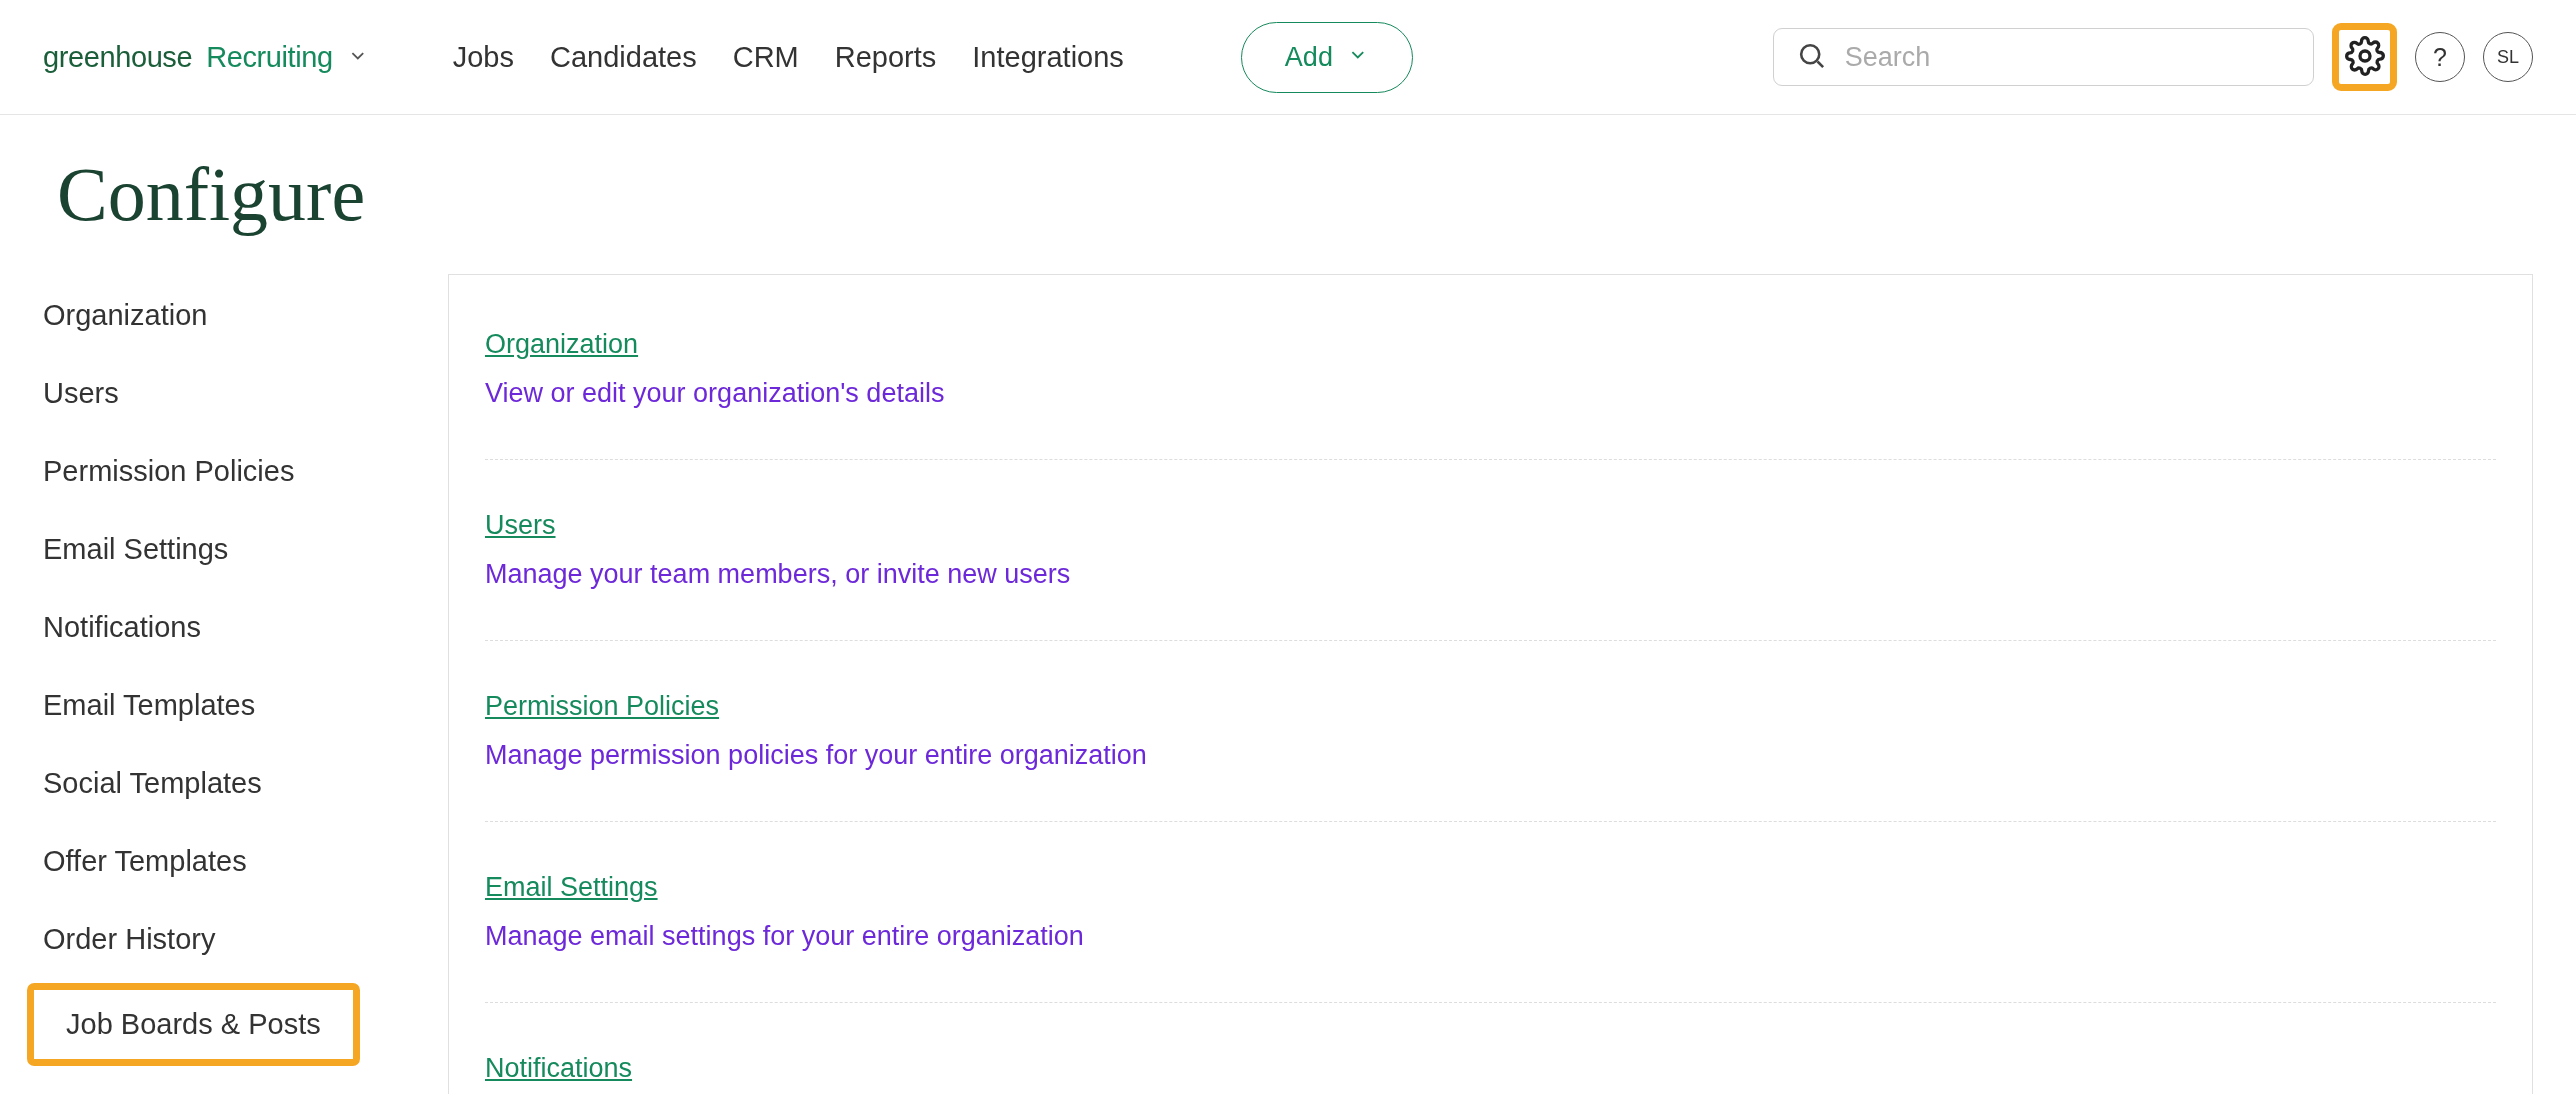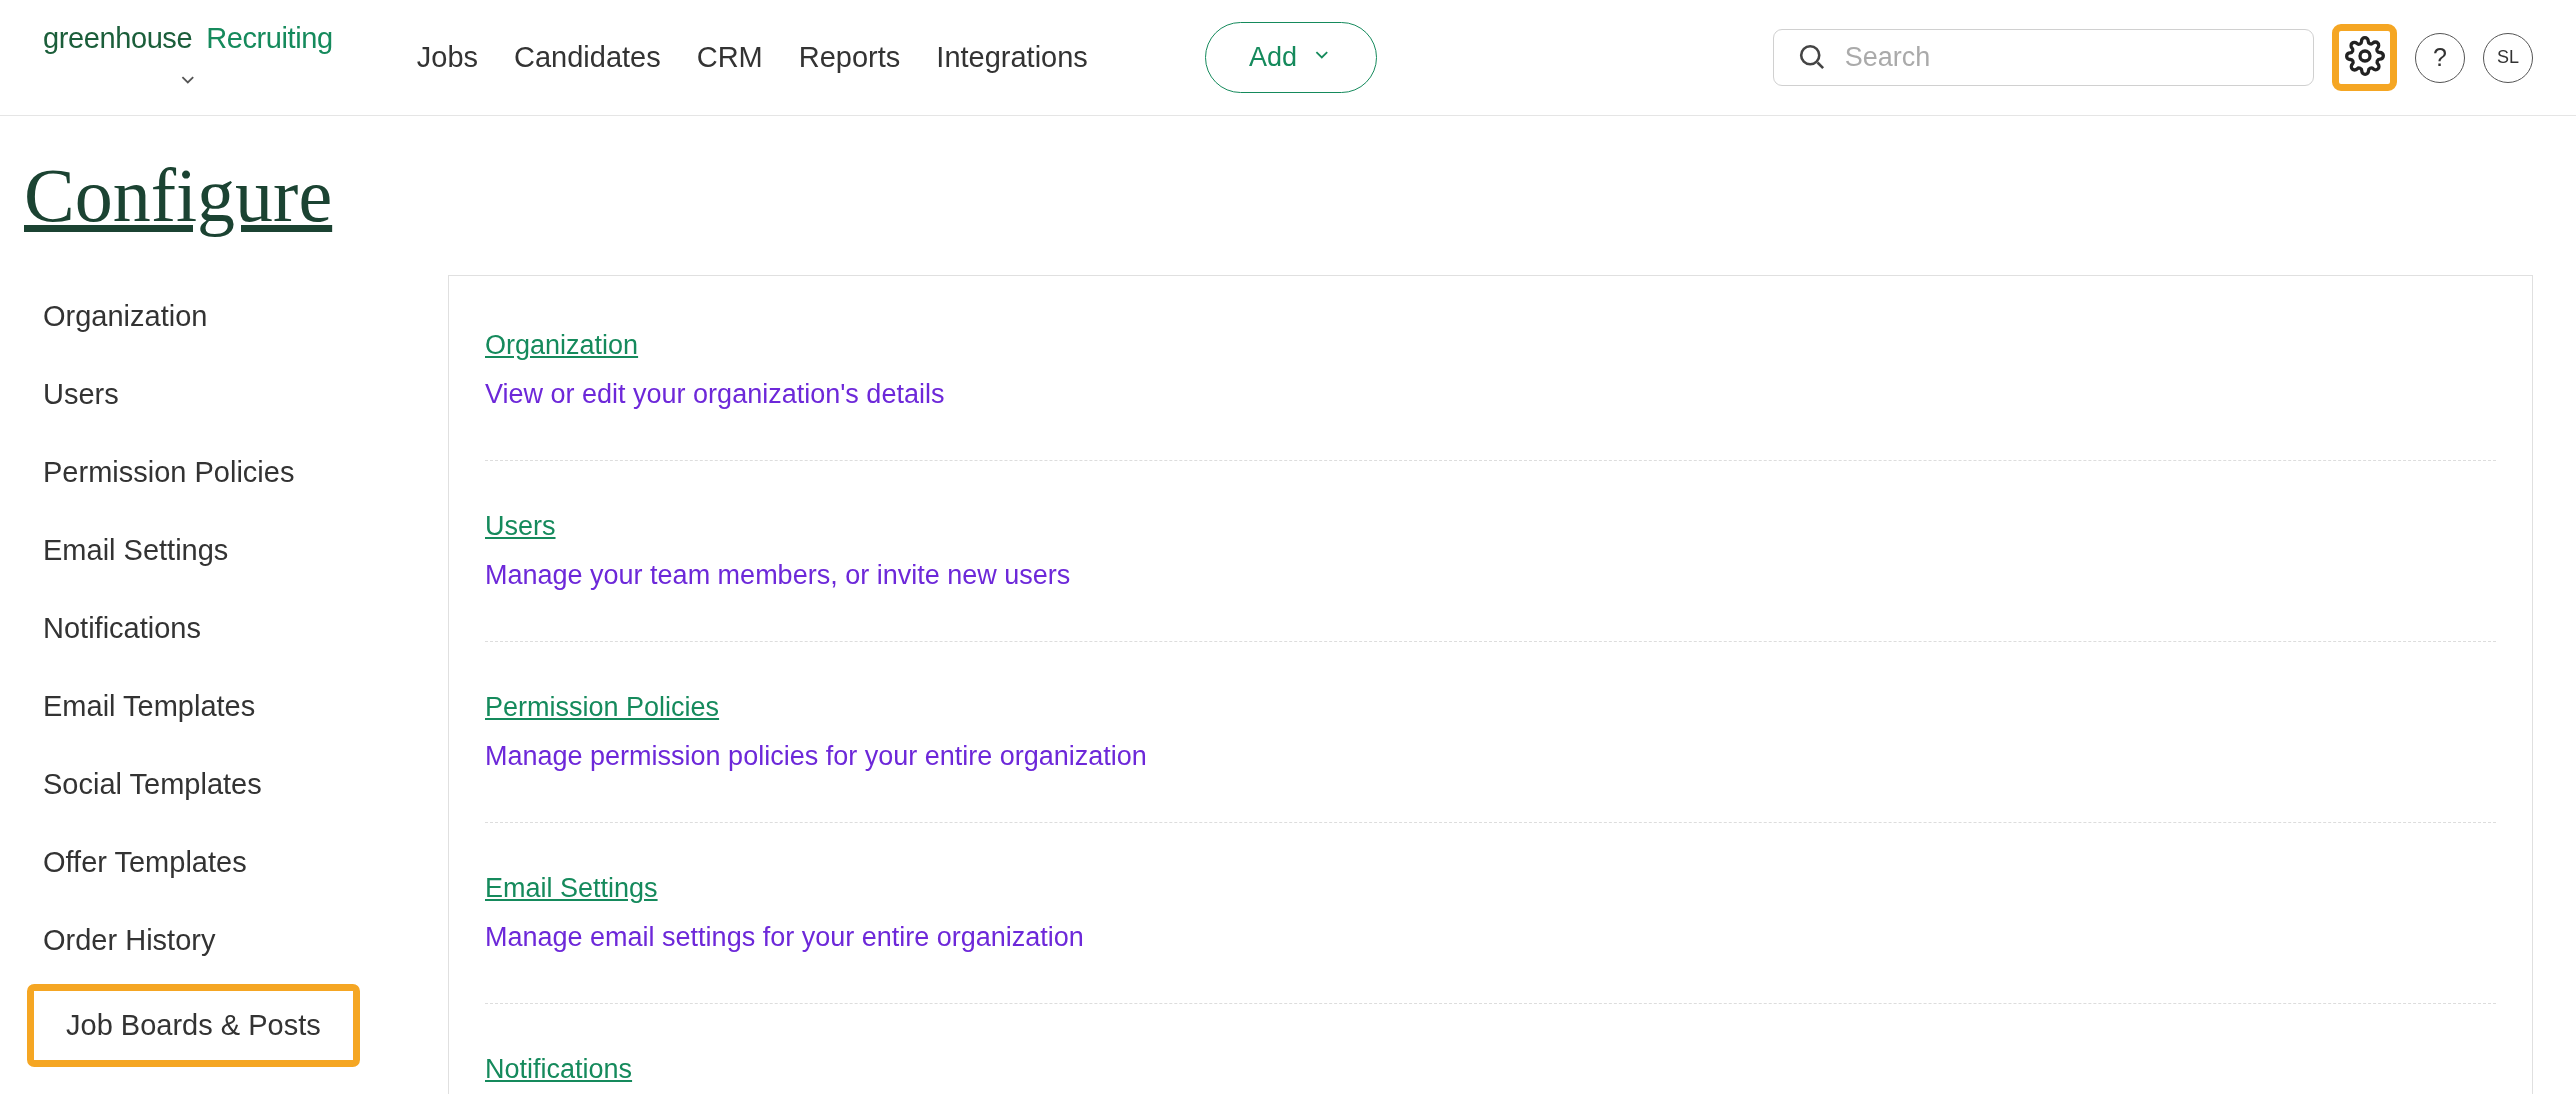--- a/index.html
+++ b/index.html
@@ -14,21 +14,20 @@
       align-items: center;
       padding: 21.6px 43px;
       border-bottom: 0.9px solid #e5e5e5;
       gap: 18px;
     }
     .logo-group {
       display: flex;
       align-items: center;
       gap: 14.4px;
       margin-right: 54px;
-      flex-direction: column;
     }
     .logo {
       font-size: 29px;
       font-weight: 500;
       letter-spacing: -0.4px;
       display: flex;
       align-items: baseline;
     }
     .logo-g { color: #1b5e3a; }
     .logo-r { color: #158a5c; margin-left: 14px; }
@@ -86,23 +85,22 @@
       padding: 5.4px;
       display: flex; align-items: center; justify-content: center;
     }
     .gear-highlight svg { width: 40px; height: 40px; stroke: #222; }
     .help-q { font-size: 25px; color: #333; }
     .avatar-txt { font-size: 18px; color: #333; }
     .page-title {
       font-family: Georgia, 'Times New Roman', serif;
       font-size: 76px;
       color: #1b4332;
-      padding: 36px 43px 36px 24px;
+      padding: 36px 43px 36px 57px;
       font-weight: 400;
-      text-decoration: underline;
     }
     .content-row { display: flex; padding: 0 43px; align-items: flex-start; }
     .sidebar {
       width: 378px;
       padding-top: 25px;
       display: flex;
       flex-direction: column;
       gap: 45px;
     }
     .sidebar-item {

